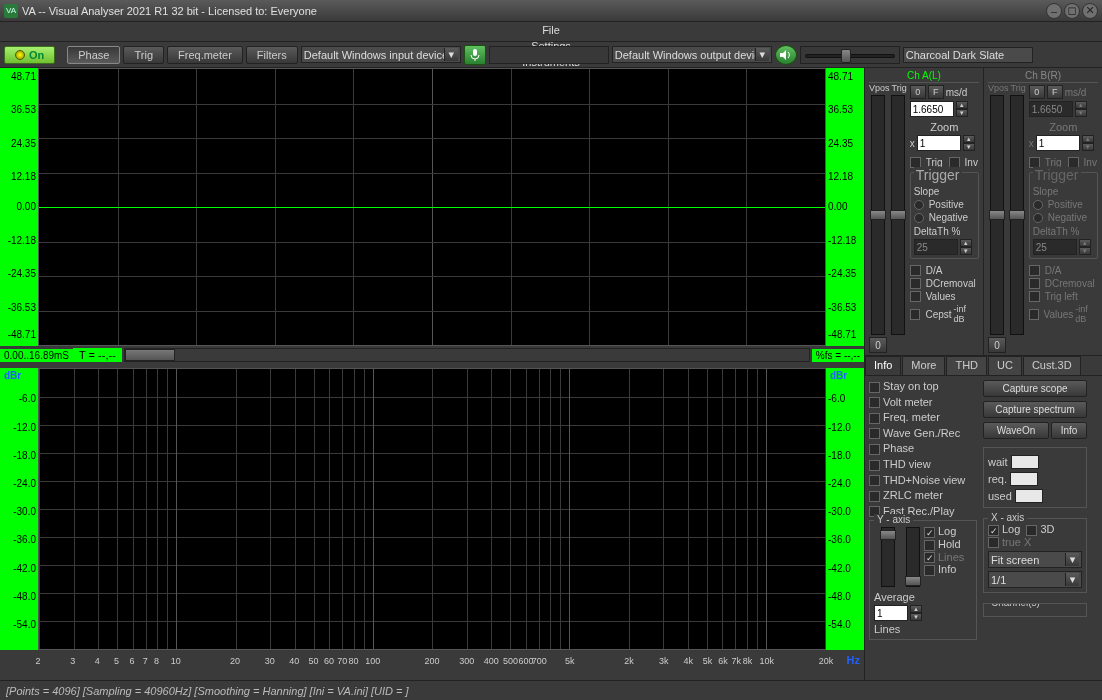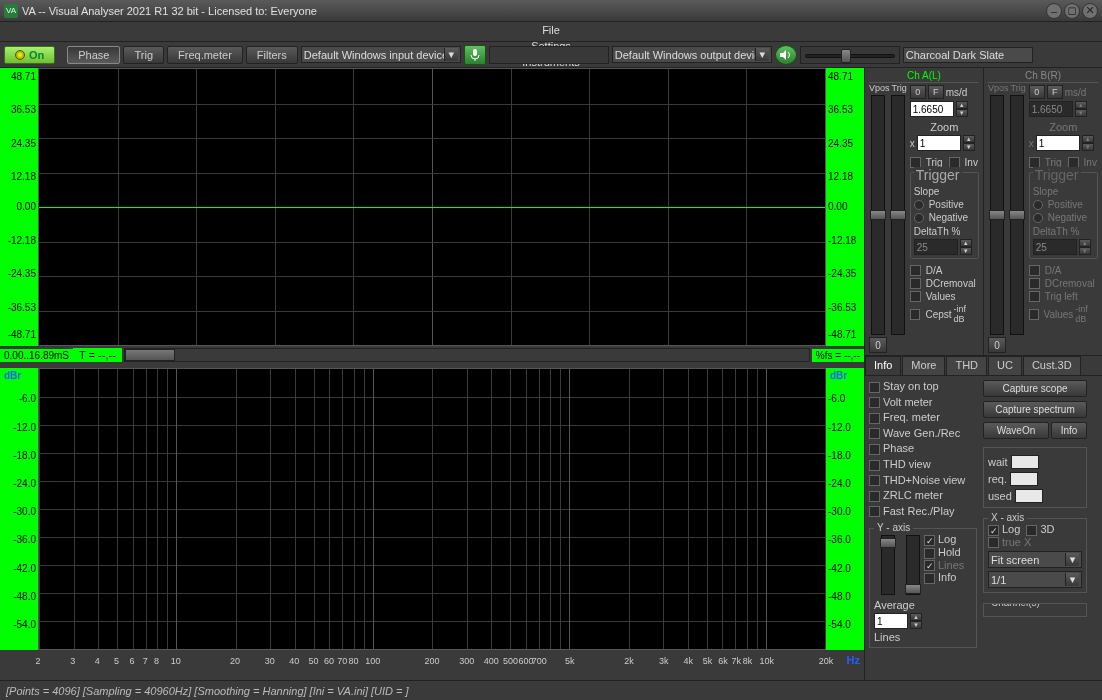--- a/index.html
+++ b/index.html
@@ -521,21 +521,21 @@
             <div><span class="chk"></span><span>Stay on top</span></div>
             <div><span class="chk"></span><span>Volt meter</span></div>
             <div><span class="chk"></span><span>Freq. meter</span></div>
             <div><span class="chk"></span><span>Wave Gen./Rec</span></div>
             <div><span class="chk"></span><span>Phase</span></div>
             <div><span class="chk"></span><span>THD view</span></div>
             <div><span class="chk"></span><span>THD+Noise view</span></div>
             <div><span class="chk"></span><span>ZRLC meter</span></div>
             <div><span class="chk"></span><span>Fast Rec./Play</span></div>
 
-            <div class="yaxis-box" style="margin-top:8px;">
+            <div class="yaxis-box" style="margin-top:0;">
               <span class="box-title">Y - axis</span>
               <div style="display:flex; gap:4px;">
                 <div style="flex:0 0 28px;">
                   <div class="vslider" style="height:60px;">
                       <div class="vslider-thumb" style="top:2px;"></div>
                     </div>
                 </div>
                 <div style="flex:0 0 14px;">
                   <div class="vslider" style="height:60px;">
                       <div class="vslider-thumb" style="top:48px;"></div>

